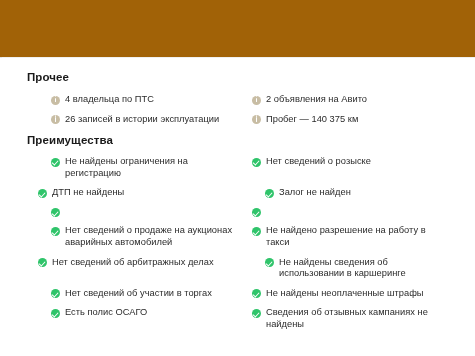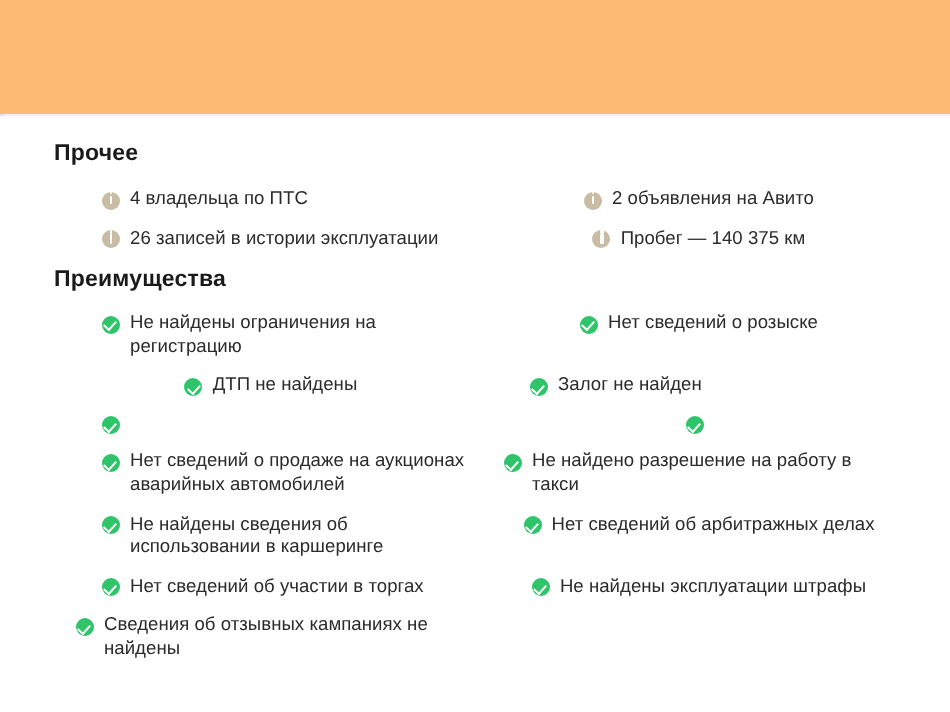--- a/index.html
+++ b/index.html
@@ -16,21 +16,21 @@
     font-family: "Liberation Sans", "DejaVu Sans", sans-serif;
     color: #1a1a1a;
     -webkit-font-smoothing: antialiased;
   }
 
   
   .page {
     position: relative;
     width: 475px;
     height: 356px;
-    background: #fdba74;
+    background: #a16207;
   }
 
   
   .top-divider {
     position: absolute;
     left: 0;
     top: 57px;
     width: 475px;
     height: 1px;
     background: #f0f0f0;
@@ -80,21 +80,21 @@
   }
   .row.tall { margin-bottom: 8px; }
 
   .col {
     width: 50%;
     display: flex;
     align-items: flex-start;
     padding-right: 8px;
     padding-left: 24px;
   }
-  .col.right { padding-left: 11px; justify-content: center; }
+  .col.right { padding-left: 11px; }
   .col.empty { visibility: hidden; }
 
   .icon {
     flex: 0 0 auto;
     width: 9px;
     height: 9px;
     margin-top: 1.5px;
     margin-right: 5px;
     border-radius: 50%;
     position: relative;
@@ -231,42 +231,46 @@
             <span class="icon icon-check"></span>
             <span class="item-text">Нет сведений о продаже на аукционах аварийных автомобилей</span>
           </div>
           <div class="col right">
             <span class="icon icon-check"></span>
             <span class="item-text">Не найдено разрешение на работу в такси</span>
           </div>
         </div>
 
         <div class="row tall">
+          <div class="col right">
+            <span class="icon icon-check"></span>
+            <span class="item-text">Нет сведений об арбитражных делах</span>
+          </div>
           <div class="col left">
             <span class="icon icon-check"></span>
             <span class="item-text">Не найдены сведения об использовании в каршеринге</span>
           </div>
-          <div class="col right">
-            <span class="icon icon-check"></span>
-            <span class="item-text">Нет сведений об арбитражных делах</span>
-          </div>
         </div>
 
         <div class="row">
           <div class="col left">
             <span class="icon icon-check"></span>
             <span class="item-text">Нет сведений об участии в торгах</span>
           </div>
           <div class="col right">
             <span class="icon icon-check"></span>
-            <span class="item-text">Не найдены эксплуатации штрафы</span>
-          </div>
-        </div>
-
-        <div class="row">
+            <span class="item-text">Не найдены неоплаченные штрафы</span>
+          </div>
+        </div>
+
+        <div class="row">
+          <div class="col left">
+            <span class="icon icon-check"></span>
+            <span class="item-text">Есть полис ОСАГО</span>
+          </div>
           <div class="col right">
             <span class="icon icon-check"></span>
             <span class="item-text">Сведения об отзывных кампаниях не найдены</span>
           </div>
         </div>
 
       </div>
     </div>
 
   </div>

